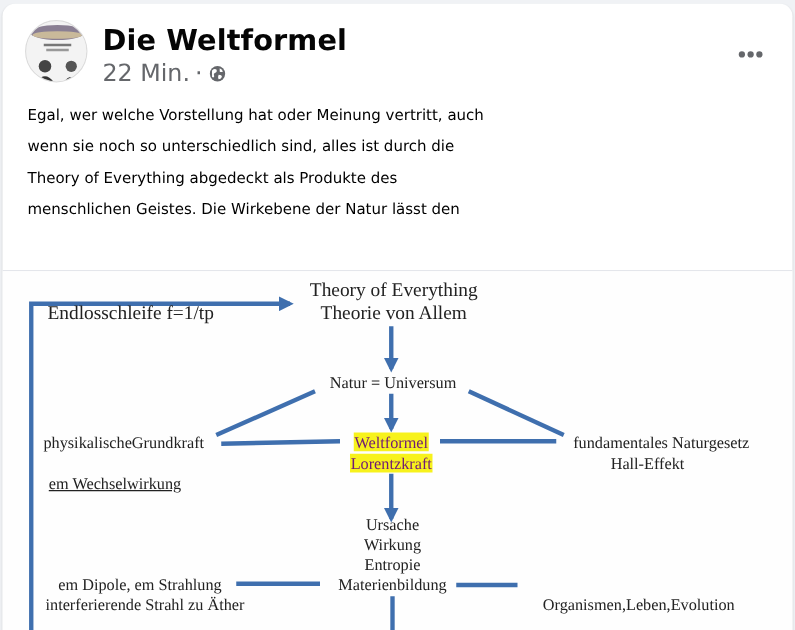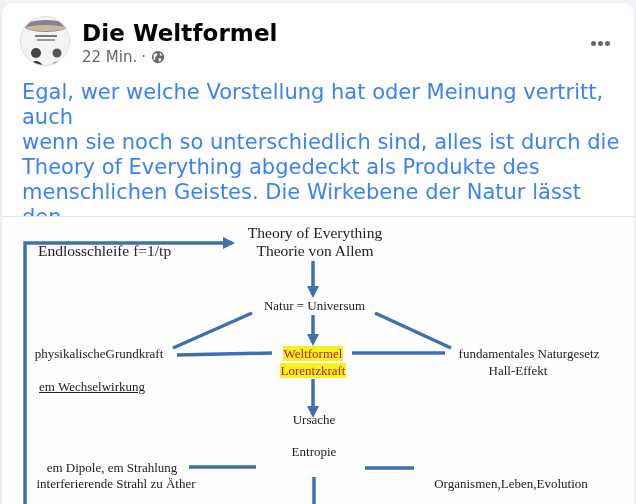--- a/index.html
+++ b/index.html
@@ -14,40 +14,40 @@
     .avatar {
       position: absolute; left: 18px; top: 13px; width: 50px; height: 50px;
       border-radius: 50%; overflow: hidden; background: #f4f4f4;
       border: 1px solid #dcdcdc;
     }
     .author {
       position: absolute; left: 80px; top: 17px; font-size: 23px; font-weight: bold;
       color: #050505; letter-spacing: 0.1px;
     }
     .meta {
-      position: absolute; left: 80px; top: 45px; font-size: 15px; color: #65676b;
+      position: absolute; left: 80px; top: 45px; font-size: 19px; color: #65676b;
       display: flex; align-items: center;
     }
     .meta .sep { margin: 0 4px; }
     .globe { width: 14px; height: 14px; display: inline-block; margin-left: 1px; }
     .more {
       position: absolute; right: 22px; top: 28px; width: 24px; height: 24px;
       display: flex; align-items: center; justify-content: center; cursor: pointer;
     }
     .more span { width: 5px; height: 5px; border-radius: 50%; background: #65676b; margin: 0 1px; display: inline-block; }
     .post-text {
       position: absolute; left: 20px; top: 77px; width: 604px;
-      font-size: 21px; line-height: 25px; color: #3b82f6;
+      font-size: 12px; line-height: 25px; color: #000000;
     }
     .divider { position: absolute; left: 0; top: 213px; width: 100%; height: 1px; background: #e4e6eb; }
     .diagram { position: absolute; left: 0; top: 214px; width: 632px; height: 306px; background: #fefefe; }
     .dl { position: absolute; font-family: "Liberation Serif", serif; color: #222; white-space: nowrap; text-align: center; }
     .dl.big { font-size: 15.5px; line-height: 18px; }
     .dl.mid { font-size: 13px; line-height: 16px; }
-    .hl { background: #f7f21c; color: #b91c1c; padding: 0 1px; }
+    .hl { background: #f7f21c; color: #701a75; padding: 0 1px; }
   </style>
 </head>
 <body>
 
 <div class="card">
   <div class="header">
     <div class="avatar">
       <svg width="50" height="50" viewBox="0 0 50 50">
         <rect x="0" y="0" width="50" height="50" fill="#f3f3f3"></rect>
         <ellipse cx="25" cy="9" rx="22" ry="6" fill="#8a7f93"></ellipse>
@@ -129,20 +129,22 @@
     <div class="dl mid" style="left:22px;top:129px;width:150px;">physikalischeGrundkraft</div>
     <div class="dl mid" style="left:22px;top:162px;width:136px;text-decoration:underline;">em Wechselwirkung</div>
 
     <div class="dl mid" style="left:274px;top:129px;width:74px;"><span class="hl">Weltformel</span></div>
     <div class="dl mid" style="left:274px;top:146px;width:74px;"><span class="hl">Lorentzkraft</span></div>
 
     <div class="dl mid" style="left:447px;top:129px;width:160px;">fundamentales Naturgesetz</div>
     <div class="dl mid" style="left:447px;top:146px;width:138px;">Hall-Effekt</div>
 
     <div class="dl mid" style="left:262px;top:195px;width:100px;">Ursache</div>
+    <div class="dl mid" style="left:262px;top:211px;width:100px;">Wirkung</div>
     <div class="dl mid" style="left:262px;top:227px;width:100px;">Entropie</div>
+    <div class="dl mid" style="left:257px;top:243px;width:110px;">Materienbildung</div>
 
     <div class="dl mid" style="left:30px;top:243px;width:160px;">em Dipole, em Strahlung</div>
     <div class="dl mid" style="left:26px;top:259px;width:176px;">interferierende Strahl zu Äther</div>
 
     <div class="dl mid" style="left:414px;top:259px;width:190px;">Organismen,Leben,Evolution</div>
   </div>
 </div>
 
 </body></html>

